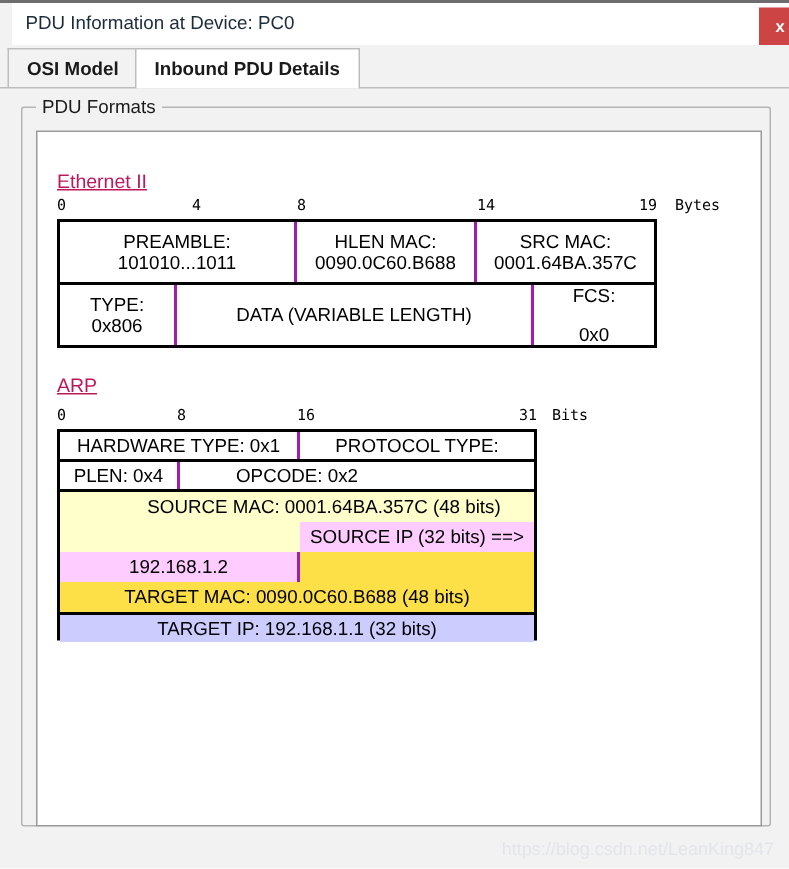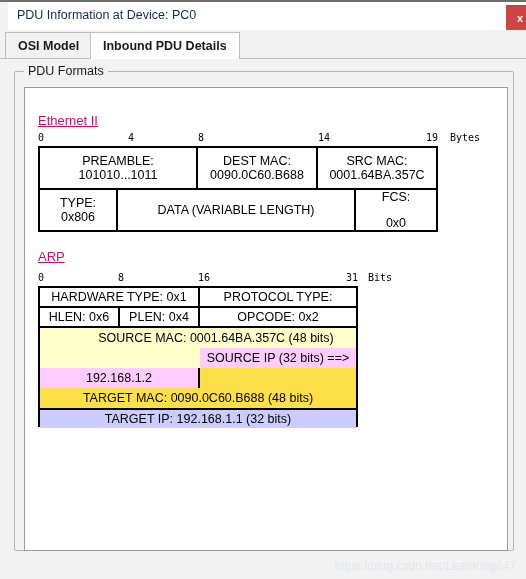--- a/index.html
+++ b/index.html
@@ -165,21 +165,21 @@
     align-items: center;
     justify-content: center;
     font-size: 12.5px;
     color: #000000;
     text-align: center;
     line-height: 1.15;
     overflow: hidden;
     white-space: nowrap;
   }
   .cell .l2 { display: block; }
-  .bdr-r { border-right: 2px solid #000000; justify-content: center; }
+  .bdr-r { border-right: 2px solid #a21caf; justify-content: center; }
   .bdr-b { border-bottom: 2px solid #000000; }
 
   
   #eth-table {
     left: 38px; top: 144px;
     width: 400px; height: 86px;
   }
   #eth-row-0 { height: 42px; }
   #eth-row-1 { height: 40px; }
   #eth-c-preamble { width: 158px; }
@@ -257,21 +257,21 @@
     <span style="left:450px;">Bytes</span>
   </div>
 
   <div id="eth-table" class="pkt">
     <div id="eth-row-0" class="pkt-row bdr-b">
       <div id="eth-c-preamble" class="cell bdr-r">
         <span>PREAMBLE:</span>
         <span class="l2">101010...1011</span>
       </div>
       <div id="eth-c-dest" class="cell bdr-r">
-        <span>DEST MAC:</span>
+        <span>HLEN MAC:</span>
         <span class="l2">0090.0C60.B688</span>
       </div>
       <div id="eth-c-src" class="cell">
         <span>SRC MAC:</span>
         <span class="l2">0001.64BA.357C</span>
       </div>
     </div>
     <div id="eth-row-1" class="pkt-row">
       <div id="eth-c-type" class="cell bdr-r">
         <span>TYPE:</span>
@@ -298,21 +298,20 @@
   </div>
 
   <div id="arp-table" class="pkt">
 
     <div class="pkt-row arp-row bdr-b">
       <div id="arp-r-hwtype" class="cell bdr-r">HARDWARE TYPE: 0x1</div>
       <div id="arp-r-prottype" class="cell">PROTOCOL TYPE:</div>
     </div>
 
     <div class="pkt-row arp-row bdr-b">
-      <div id="arp-r-hlen" class="cell bdr-r">HLEN: 0x6</div>
       <div id="arp-r-plen" class="cell bdr-r">PLEN: 0x4</div>
       <div id="arp-r-opcode" class="cell">OPCODE: 0x2</div>
     </div>
 
     <div id="arp-row-srcmac" class="pkt-row arp-row">
       <div class="cell arp-full c-yellow">SOURCE MAC: 0001.64BA.357C (48 bits)</div>
     </div>
 
     <div id="arp-row-split1" class="pkt-row arp-row">
       <div class="cell arp-left c-yellow"></div>

